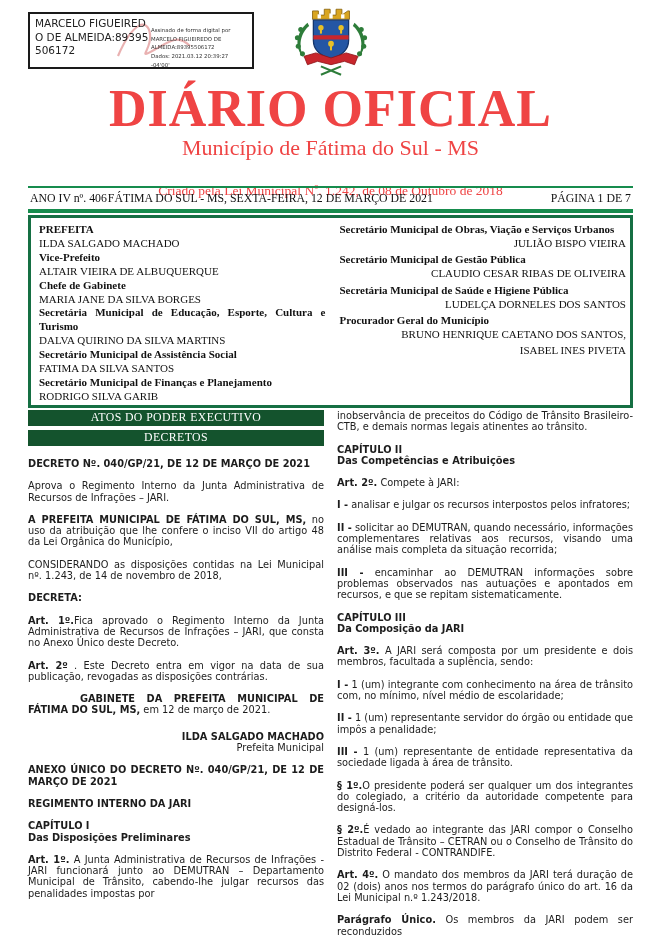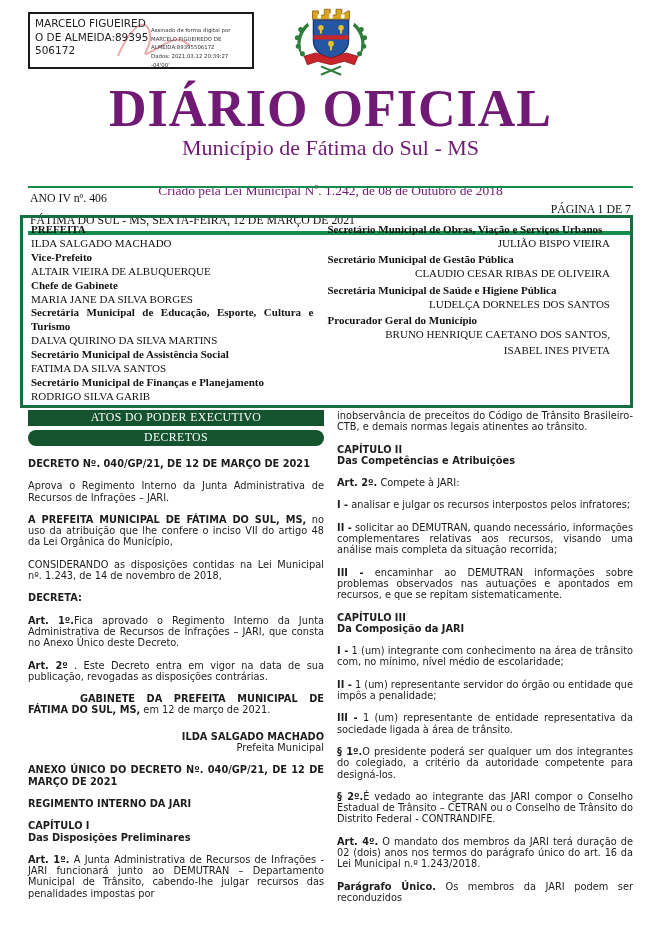--- a/index.html
+++ b/index.html
@@ -14,51 +14,51 @@
   .sig-name{width:116px;font-size:10.5px;line-height:1.3;color:#222;
             word-break:break-all;position:relative;z-index:2;}
   .sig-details{flex:1;font-size:5.4px;line-height:1.6;color:#333;
                padding-top:9px;position:relative;z-index:2;}
 
   
   .crest{position:absolute;top:4px;left:50%;transform:translateX(-50%);}
 
   
   .masthead{position:absolute;top:82px;left:0;width:100%;text-align:center;
-            font-family:"Liberation Serif",serif;color:#701a75;}
+            font-family:"Liberation Serif",serif;color:#ef4444;}
   .mast-title{font-size:52px;line-height:1.02;letter-spacing:1px;font-weight:600;}
   .mast-sub{font-size:22px;line-height:1.1;margin-top:1px;}
   .mast-law{font-size:13.5px;margin-top:23px;}
 
   
   .band{position:absolute;top:186px;left:28px;right:28px;
         border-top:2px solid #168c4d;border-bottom:4px solid #168c4d;
         font-family:"Liberation Serif",serif;font-size:11.8px;color:#111;
         display:flex;justify-content:space-between;align-items:center;
         padding:3px 2px 3px 2px;}
-  .band-left{display:flex;gap:7px;flex-direction:column;}
-
-  
-  .officials{position:absolute;top:215px;left:20px;right:28px;height:193px;
+  .band-left{display:flex;gap:1px;}
+
+  
+  .officials{position:absolute;top:215px;left:28px;right:28px;height:193px;
              border:3px solid #156f43;box-sizing:border-box;display:flex;gap:14px;
-             padding:5px 20px 4px 8px;font-family:"Liberation Serif",serif;
+             padding:5px 4px 4px 8px;font-family:"Liberation Serif",serif;
              font-size:11px;line-height:13.9px;color:#111;}
   .off-col{flex:1;min-width:0;}
   .off-col.right .off-pair{margin-bottom:2.5px;}
   .off-role{font-weight:bold;text-align:justify;}
   .off-name{}
 
   
   .columns{position:absolute;top:410px;left:28px;right:28px;display:flex;gap:13px;}
   .col{flex:1;min-width:0;font-size:9.8px;line-height:11.3px;text-align:justify;
        color:#1c1c1c;}
   .banner{background:#14532d;color:#fff;font-family:"Liberation Serif",serif;
           font-size:11.8px;line-height:15px;height:16px;text-align:center;
           margin-bottom:4px;letter-spacing:.4px;}
-  .banner.last{margin-bottom:12px;border-radius:8px;}
+  .banner.last{margin-bottom:12px;}
   .p{margin:0 0 11px 0;}
   .tight{margin-bottom:0;}
   .right{text-align:right;}
   .indent{text-indent:52px;}
   .mt15{margin-top:15px;}
   .lead{font-weight:bold;}
 </style>
 </head>
 <body>
 
@@ -205,20 +205,21 @@
     <div class="col">
       <p class="p"><b class="lead"></b><span>inobservância de preceitos do Código de Trânsito Brasileiro-CTB, e demais normas legais atinentes ao trânsito.</span></p>
       <p class="p tight"><b class="lead">CAPÍTULO II</b></p>
       <p class="p"><b class="lead">Das Competências e Atribuições</b></p>
       <p class="p"><b class="lead">Art. 2º.</b><span> Compete à JARI:</span></p>
       <p class="p"><b class="lead">I -</b><span> analisar e julgar os recursos interpostos pelos infratores;</span></p>
       <p class="p"><b class="lead">II -</b><span> solicitar ao DEMUTRAN, quando necessário, informações complementares relativas aos recursos, visando uma análise mais completa da situação recorrida;</span></p>
       <p class="p"><b class="lead">III -</b><span> encaminhar ao DEMUTRAN informações sobre problemas observados nas autuações e apontados em recursos, e que se repitam sistematicamente.</span></p>
       <p class="p tight"><b class="lead">CAPÍTULO III</b></p>
       <p class="p"><b class="lead">Da Composição da JARI</b></p>
+      <p class="p"><b class="lead">Art. 3º.</b><span> A JARI será composta por um presidente e dois membros, facultada a suplência, sendo:</span></p>
       <p class="p"><b class="lead">I -</b><span> 1 (um) integrante com conhecimento na área de trânsito com, no mínimo, nível médio de escolaridade;</span></p>
       <p class="p"><b class="lead">II -</b><span> 1 (um) representante servidor do órgão ou entidade que impôs a penalidade;</span></p>
       <p class="p"><b class="lead">III -</b><span> 1 (um) representante de entidade representativa da sociedade ligada à área de trânsito.</span></p>
       <p class="p"><b class="lead">§ 1º.</b><span>O presidente poderá ser qualquer um dos integrantes do colegiado, a critério da autoridade competente para designá-los.</span></p>
       <p class="p"><b class="lead">§ 2º.</b><span>É vedado ao integrante das JARI compor o Conselho Estadual de Trânsito – CETRAN ou o Conselho de Trânsito do Distrito Federal - CONTRANDIFE.</span></p>
       <p class="p"><b class="lead">Art. 4º.</b><span> O mandato dos membros da JARI terá duração de 02 (dois) anos nos termos do parágrafo único do art. 16 da Lei Municipal n.º 1.243/2018.</span></p>
       <p class="p"><b class="lead">Parágrafo Único.</b><span> Os membros da JARI podem ser reconduzidos</span></p>
     </div>
 
   </div>

